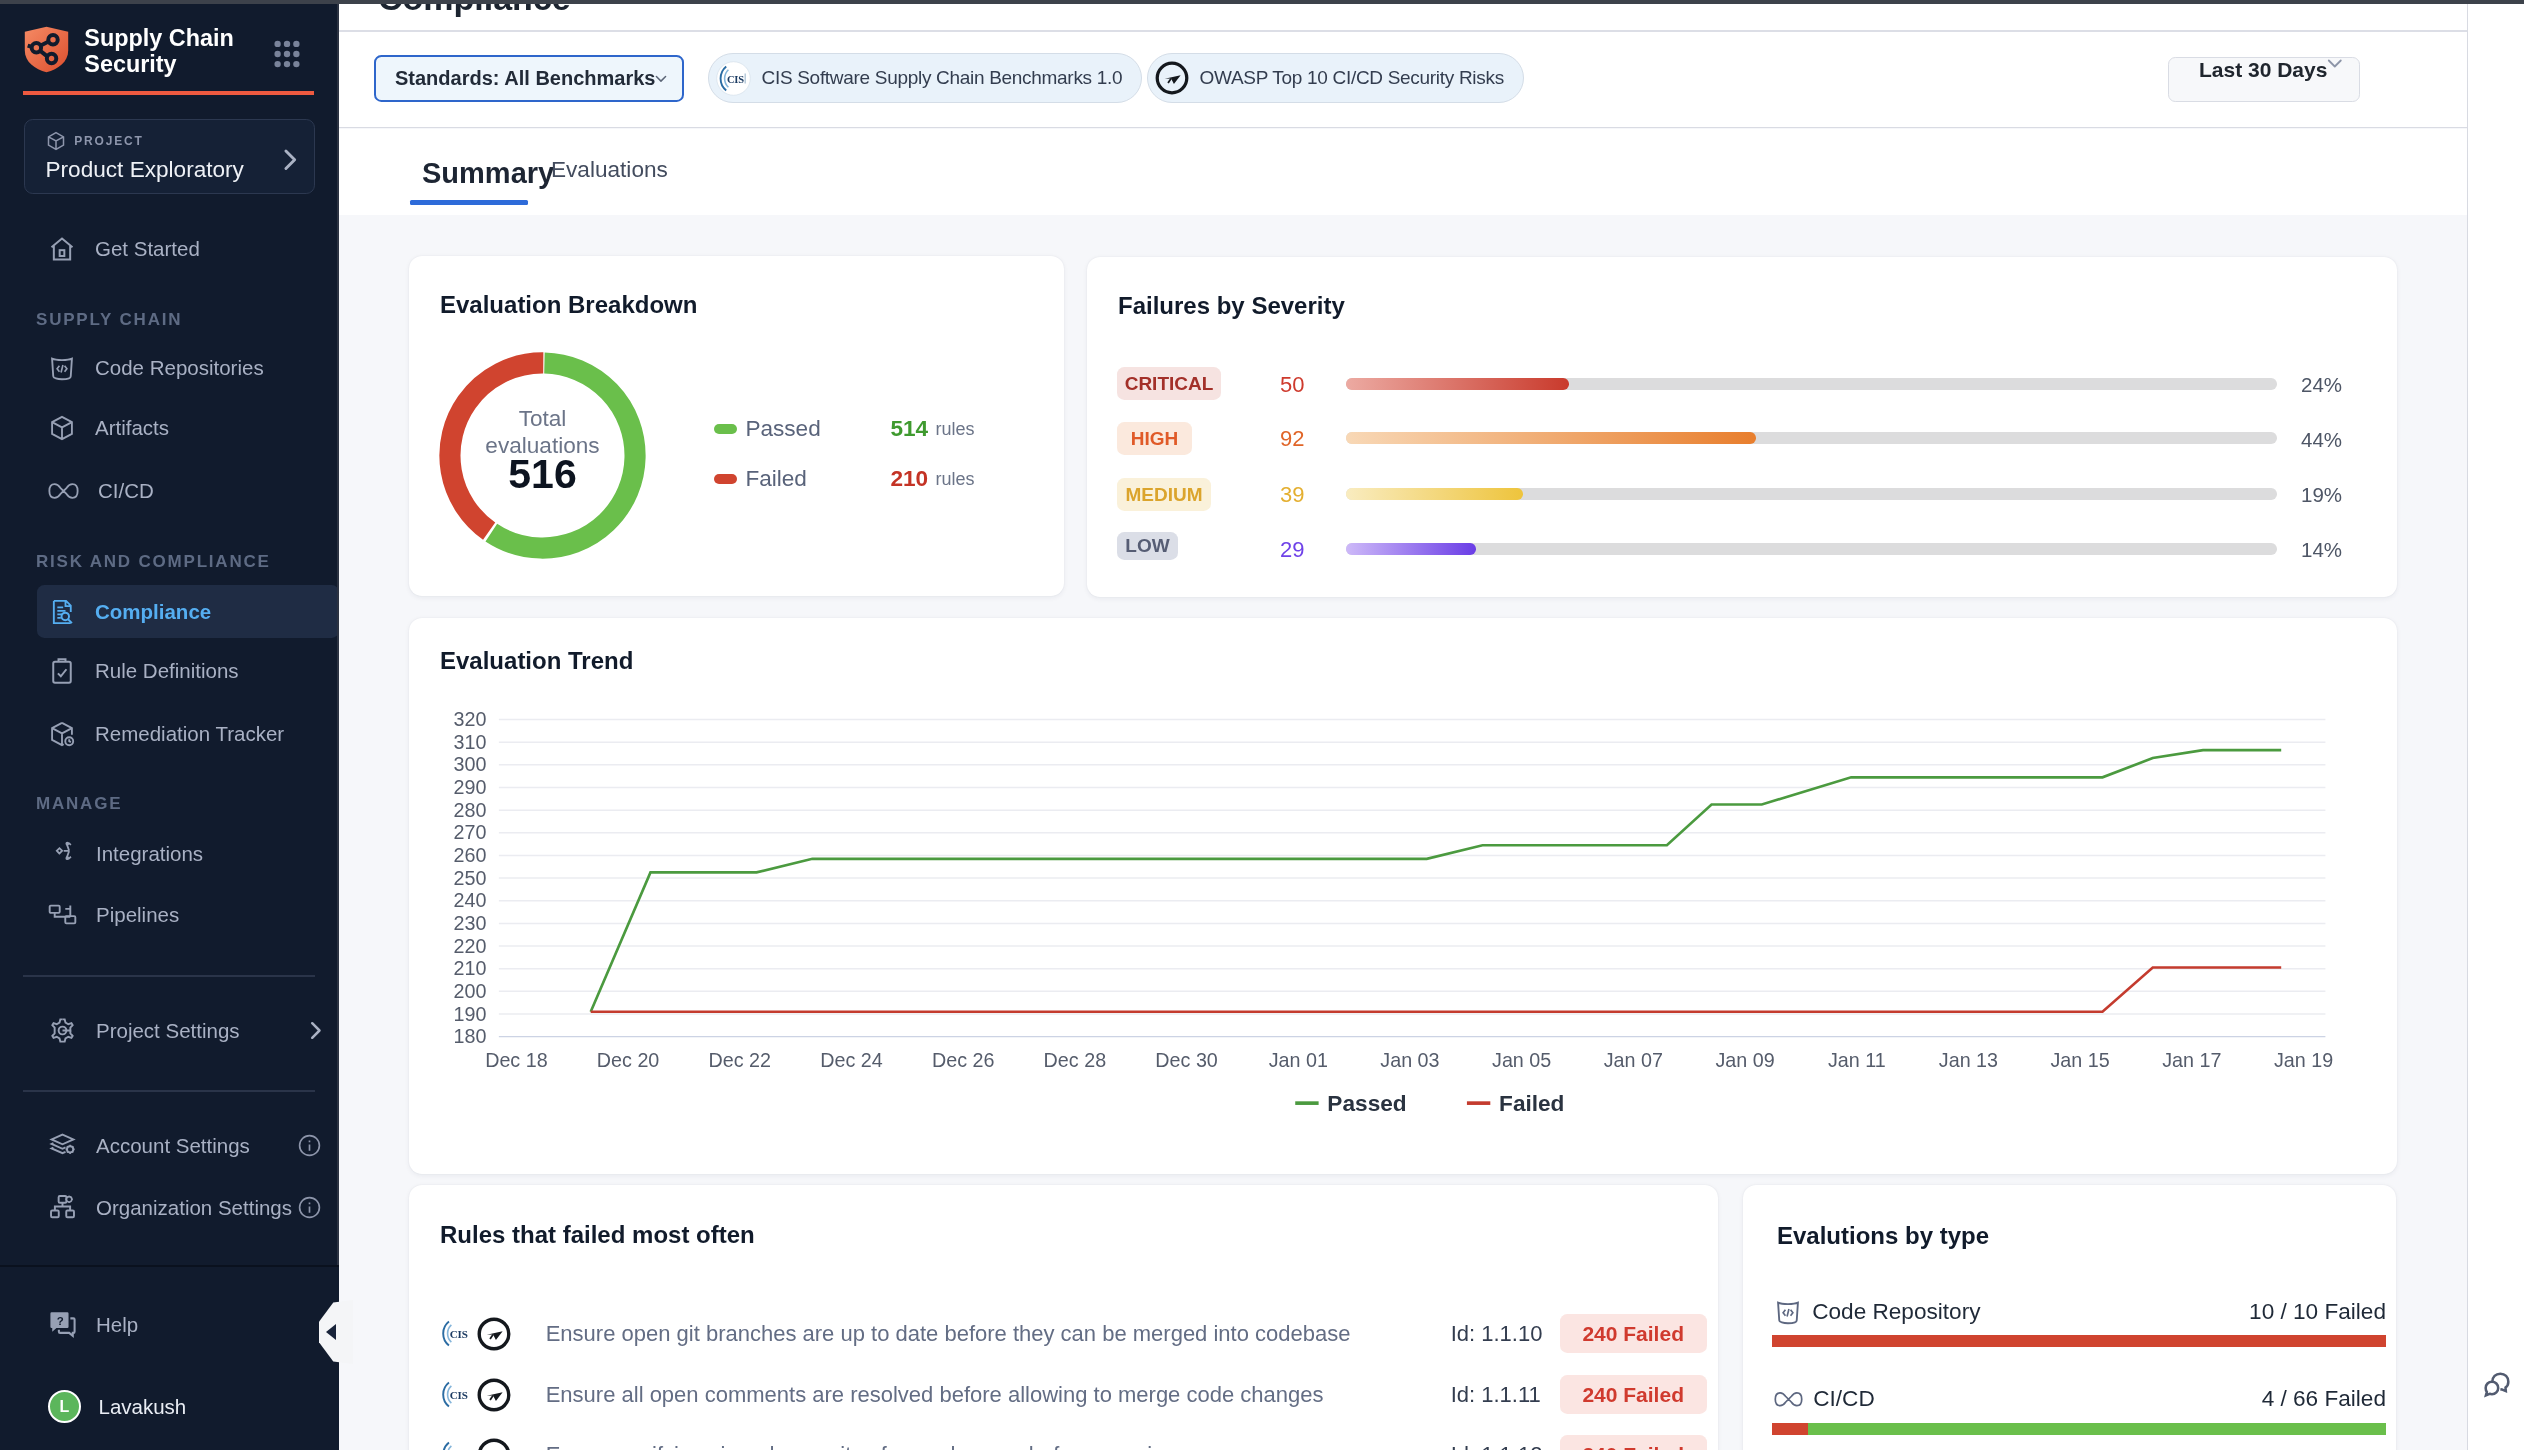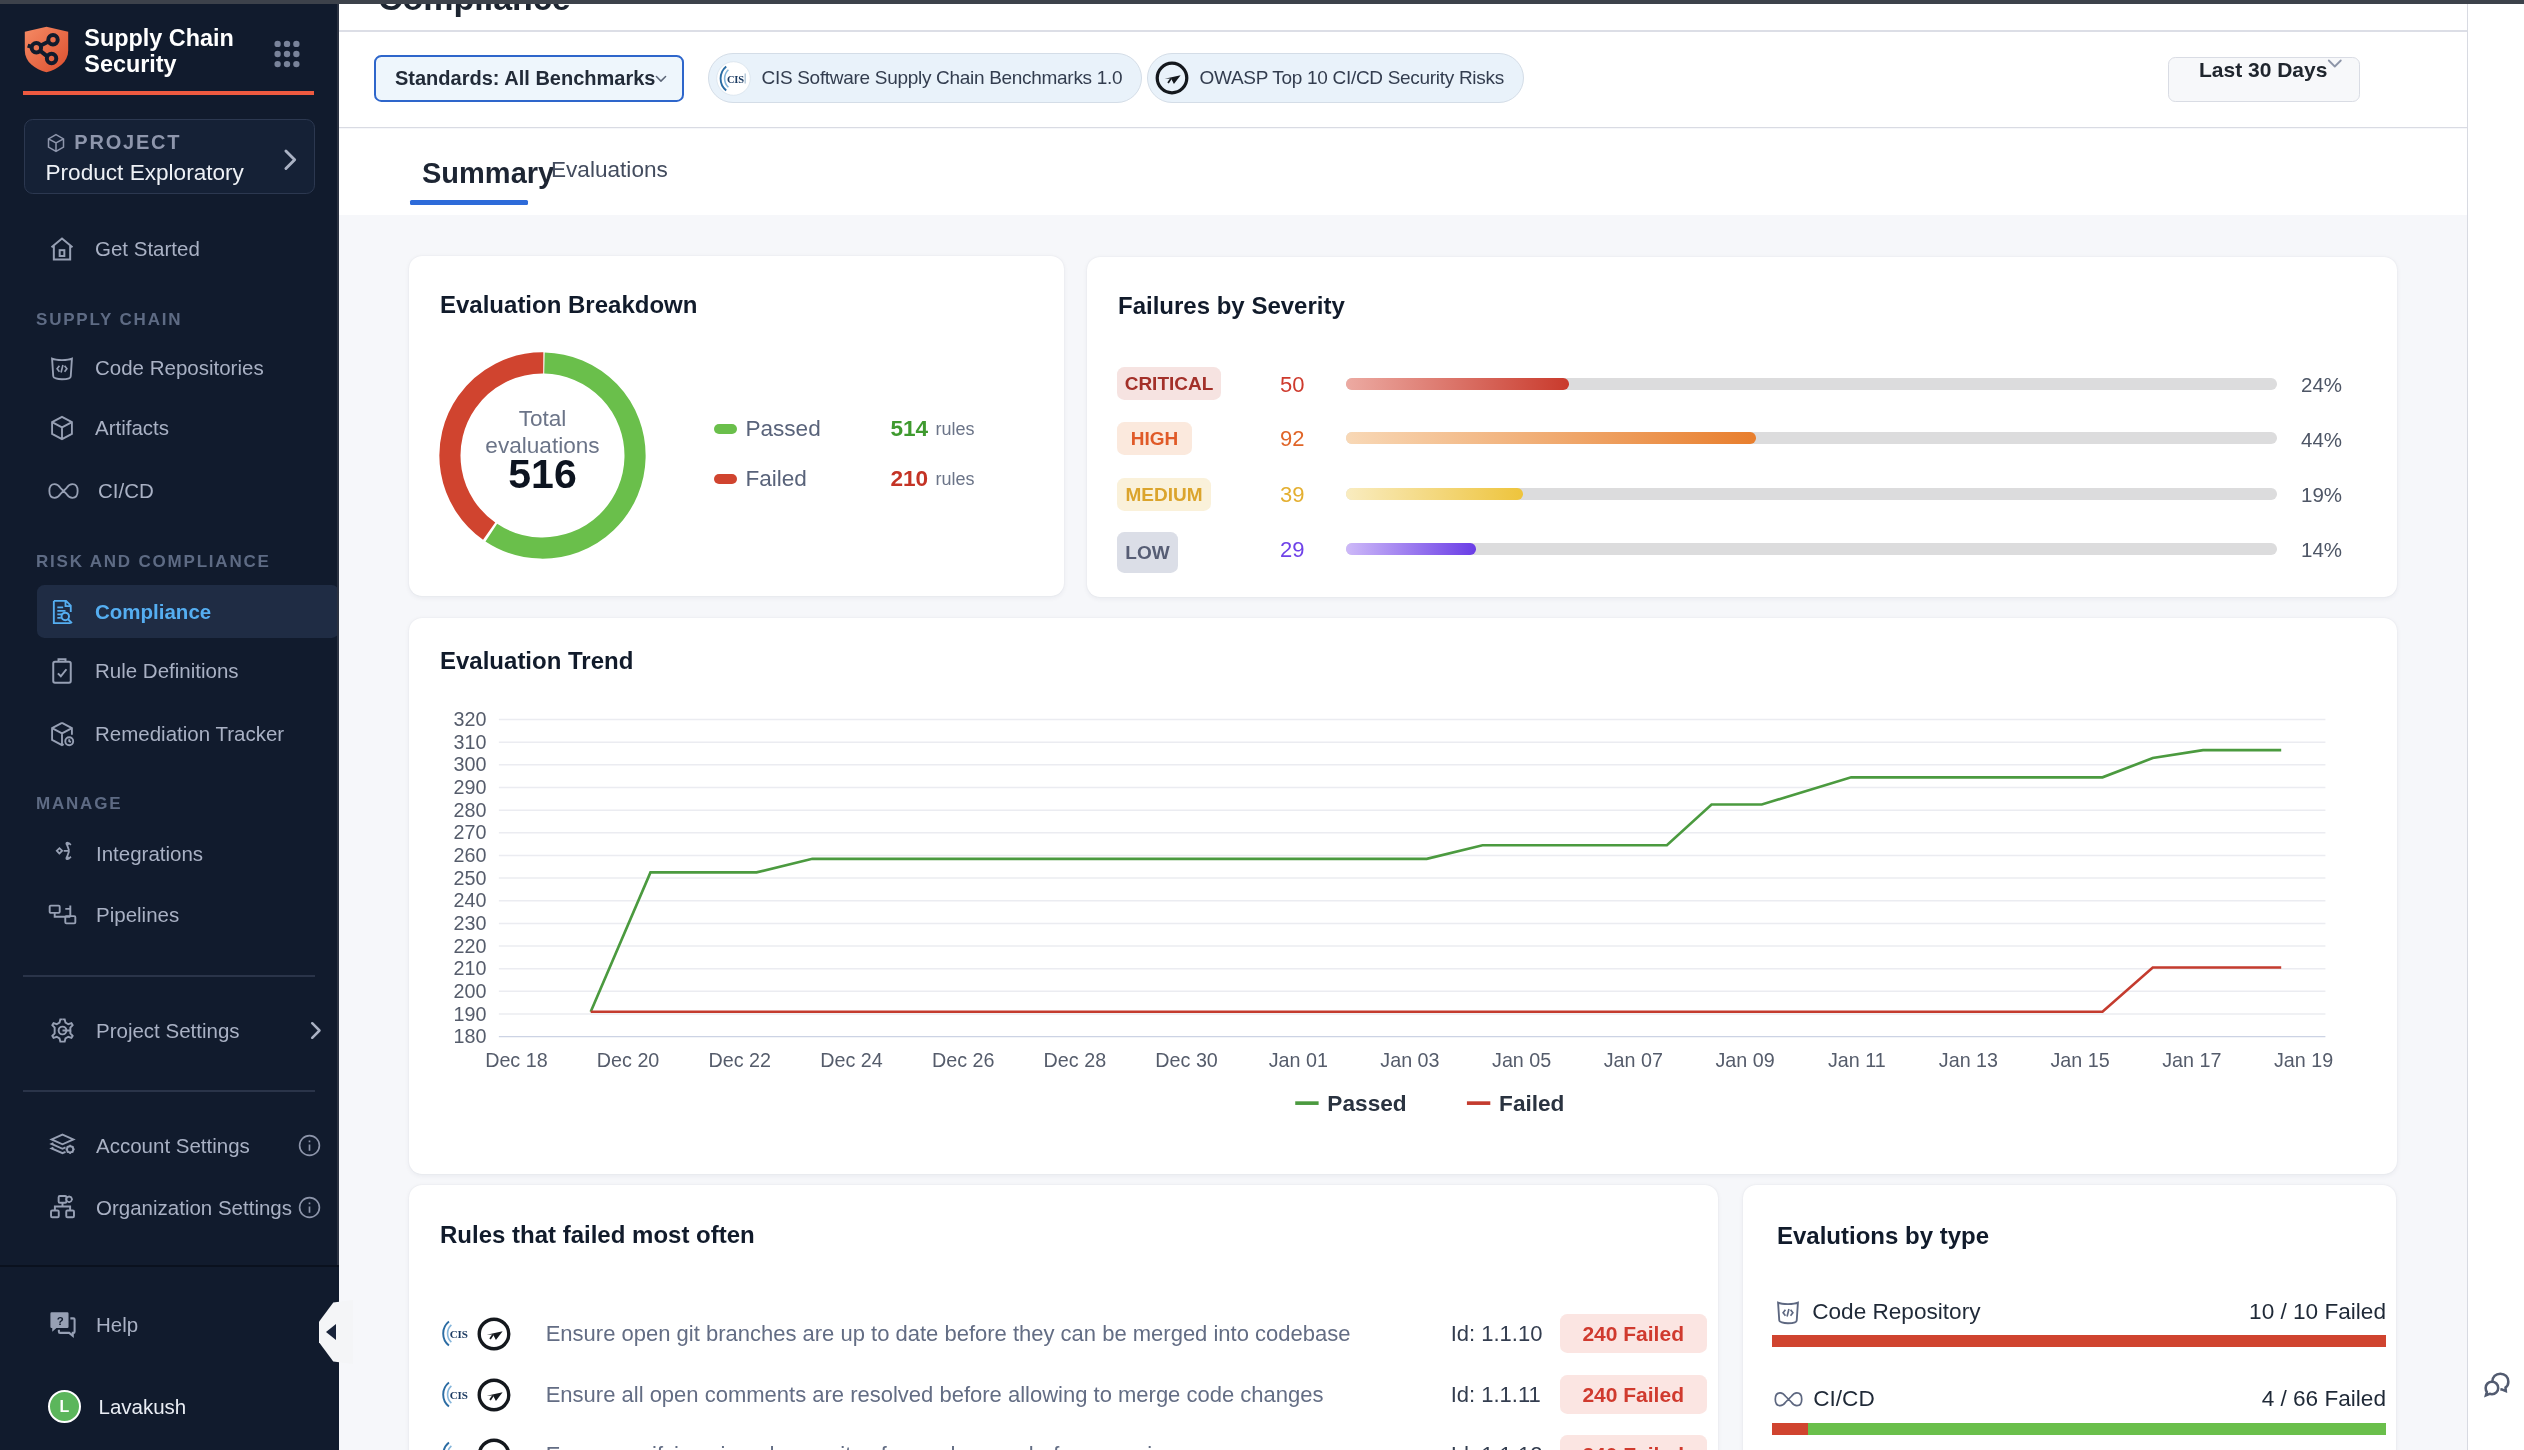--- a/index.html
+++ b/index.html
@@ -7,21 +7,21 @@
 body { font-family:"Liberation Sans", sans-serif; background:#f6f7fa; position:relative; }
 .topstrip { position:absolute; left:0; top:0; width:2525px; height:3.7px; background:#3d424b; z-index:60; }
 
 .sidebar { position:absolute; left:0; top:0; width:339px; height:1451px; background:#111b2d; z-index:40; }
 .sb-edge { position:absolute; right:0; top:0; width:2.2px; height:100%; background:#2c3342; }
 .logo-row { position:absolute; left:24px; top:26px; width:292px; display:flex; align-items:flex-start; }
 .logo-text { margin-left:15.3px; color:#fff; font-size:23.4px; font-weight:bold; line-height:25.6px; padding-top:0px; }
 .grid-dots { position:absolute; left:274px; top:40px; width:26px; height:28px; }
 .orange-line { position:absolute; left:23.4px; top:91px; width:291px; height:4.4px; background:#ee5a40; }
 .proj-card { position:absolute; left:24px; top:119px; width:291px; height:75px; background:#152136; border:1.5px solid #2c3850; border-radius:8.8px; padding:11px 14.6px 0 20.5px; }
-.proj-label { display:flex; align-items:center; color:#8e96ac; font-size:20px; font-weight:bold; letter-spacing:1.8px; }
+.proj-label { display:flex; align-items:center; color:#8e96ac; font-size:12px; font-weight:bold; letter-spacing:1.8px; }
 .proj-label svg { margin-right:8.8px; }
 .proj-name { margin-top:5.8px; color:#eef1f6; font-size:22.6px; }
 .proj-chev { position:absolute; right:16px; top:28px; }
 .nav { position:absolute; left:0; top:0; width:339px; }
 .nav-item { position:absolute; left:0; width:339px; display:flex; align-items:center; height:61px; padding-left:36px; color:#a9b1c4; font-size:20.5px; white-space:nowrap;margin-left:12px; }
 .nav-item svg { margin-right:19px; flex:none; }
 .nav-label { position:absolute; left:36px; color:#5e6b84; font-size:17px; font-weight:bold; letter-spacing:1.8px; }
 .nav-active { position:absolute; left:25px; right:11.7px; top:3.7px; bottom:3.7px; background:#1f2c44; border-radius:7.3px; z-index:-1; }
 
 .divider { position:absolute; left:23.4px; width:292px; height:1.5px; background:#2a3449; }
@@ -321,21 +321,21 @@
       </div>
     <div style="position:absolute; left:1214px; top:171px; color:#4e5666; font-size:20.5px;">44%</div>
 
     <div style="position:absolute; left:30px; top:221px; width:94px; height:33px; background:#faf1da; border-radius:7.3px; color:#dba42c; font-size:19px; font-weight:bold; display:flex; align-items:center; justify-content:center;">MEDIUM</div>
     <div style="position:absolute; left:193px; top:225px; color:#e4af30;">39</div>
     <div style="position:absolute; left:259px; top:231px; width:931px; height:11.7px; border-radius:5.8px; background:#dcdcdd;">
         <div style="width:19%; height:11.7px; border-radius:5.8px; background:linear-gradient(90deg,#f9ecc0,#eec43c);"></div>
       </div>
     <div style="position:absolute; left:1214px; top:226px; color:#4e5666; font-size:20.5px;">19%</div>
 
-    <div style="position:absolute; left:30px; top:275px; width:61px; height:41px; background:#dbdee7; border-radius:7.3px; color:#565d74; font-size:19px; font-weight:bold; display:flex; align-items:center; justify-content:center;">LOW</div>
+    <div style="position:absolute; left:30px; top:275px; width:61px; height:28px; background:#dbdee7; border-radius:7.3px; color:#565d74; font-size:19px; font-weight:bold; display:flex; align-items:center; justify-content:center;">LOW</div>
     <div style="position:absolute; left:193px; top:280px; color:#6f42e8;">29</div>
     <div style="position:absolute; left:259px; top:286px; width:931px; height:11.7px; border-radius:5.8px; background:#dcdcdd;">
         <div style="width:14%; height:11.7px; border-radius:5.8px; background:linear-gradient(90deg,#cdb9f8,#6a3de6);"></div>
       </div>
     <div style="position:absolute; left:1214px; top:281px; color:#4e5666; font-size:20.5px;">14%</div>
   </div>
 </div>
 
 <div class="card" style="left:409px; top:618px; width:1988px; height:556px;">
   <div class="card-title" style="left:31px; top:29px;">Evaluation Trend</div>

